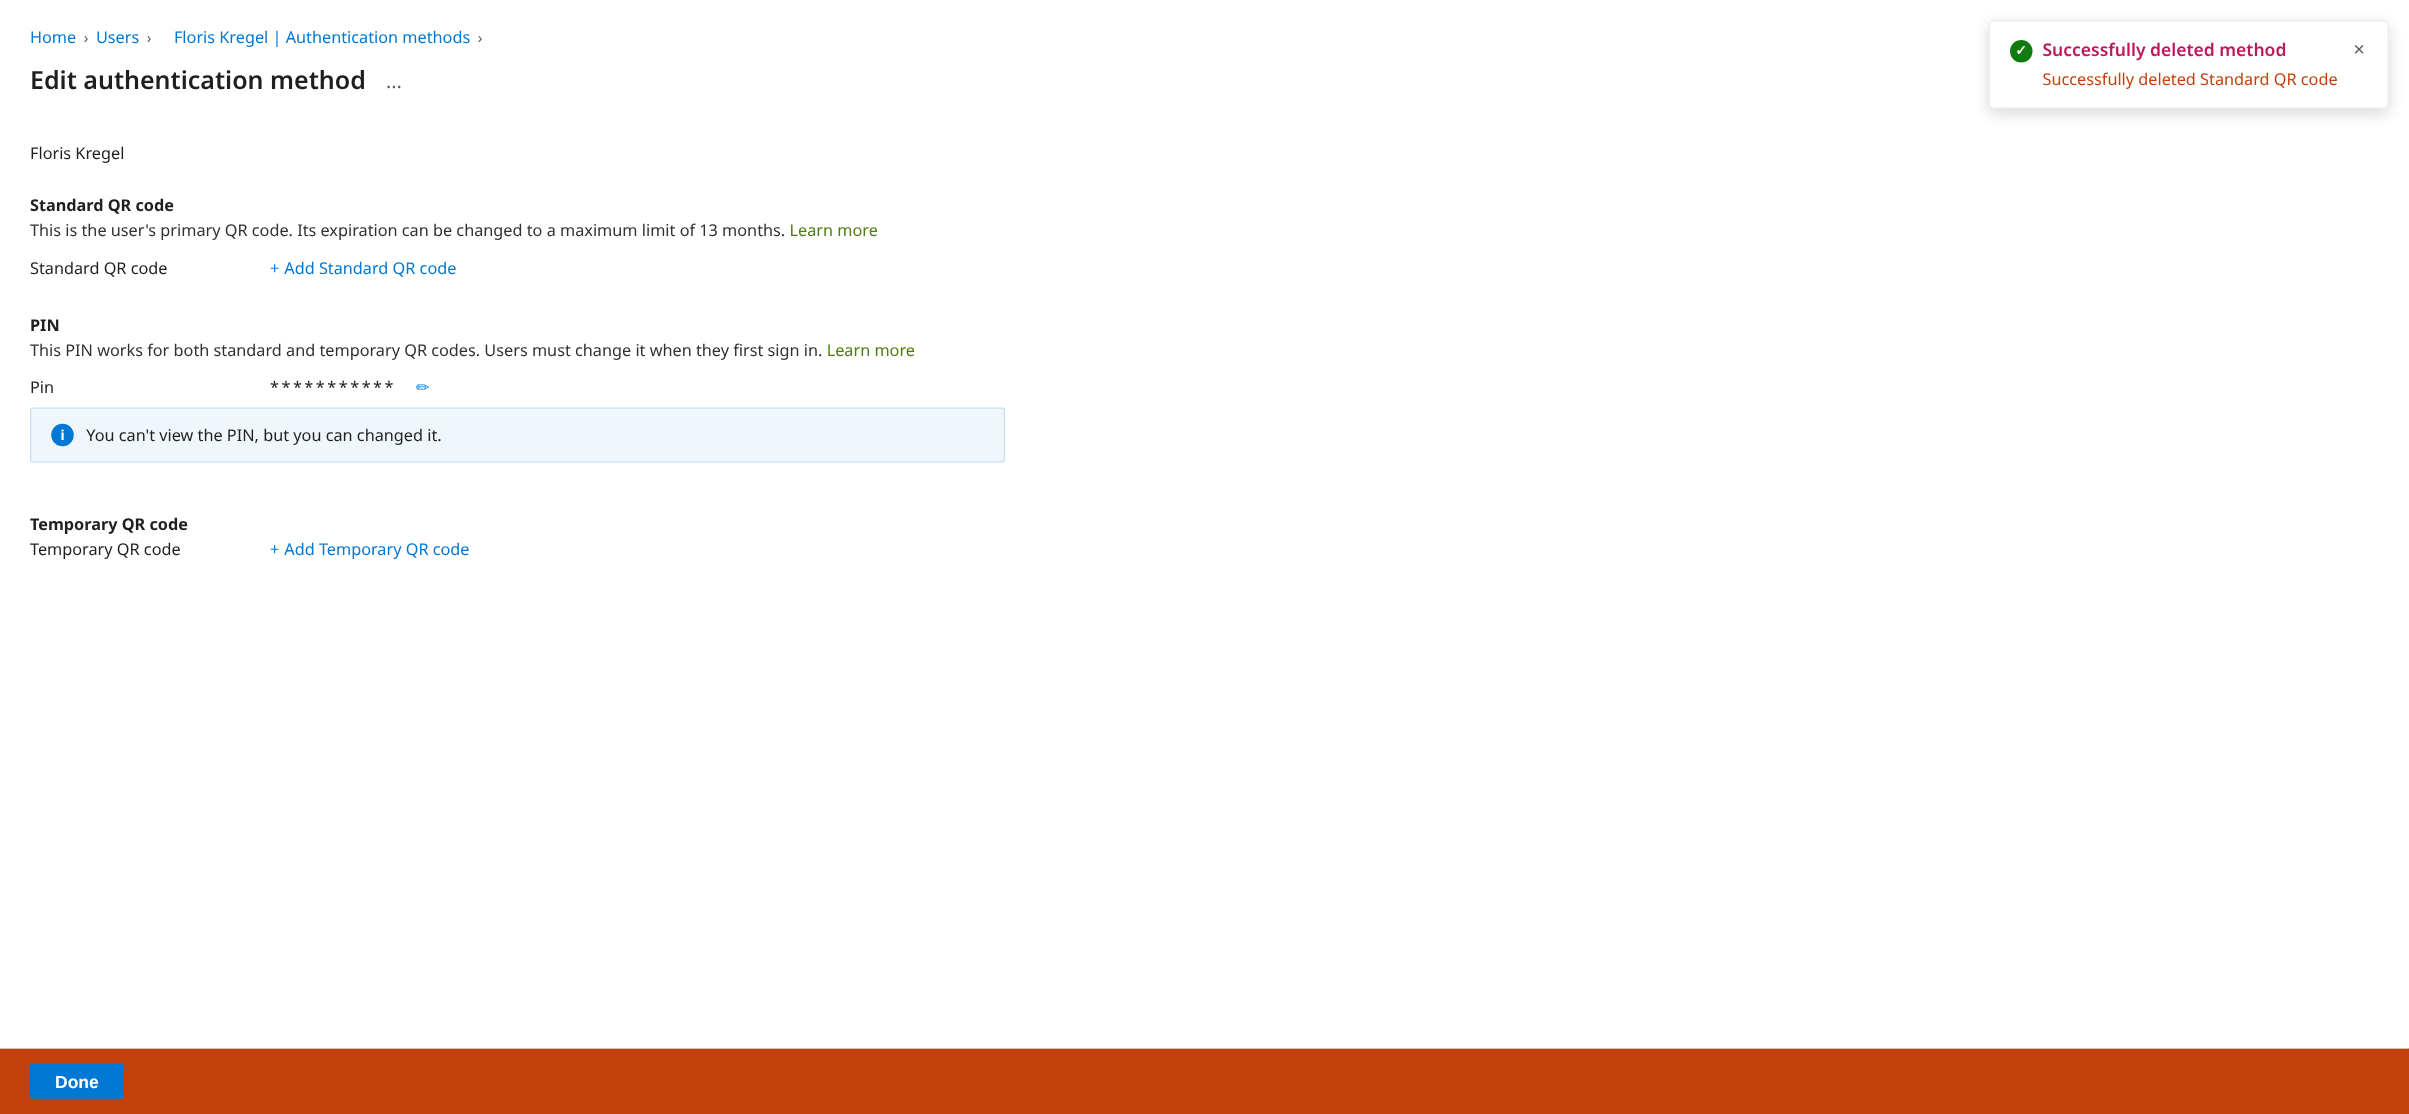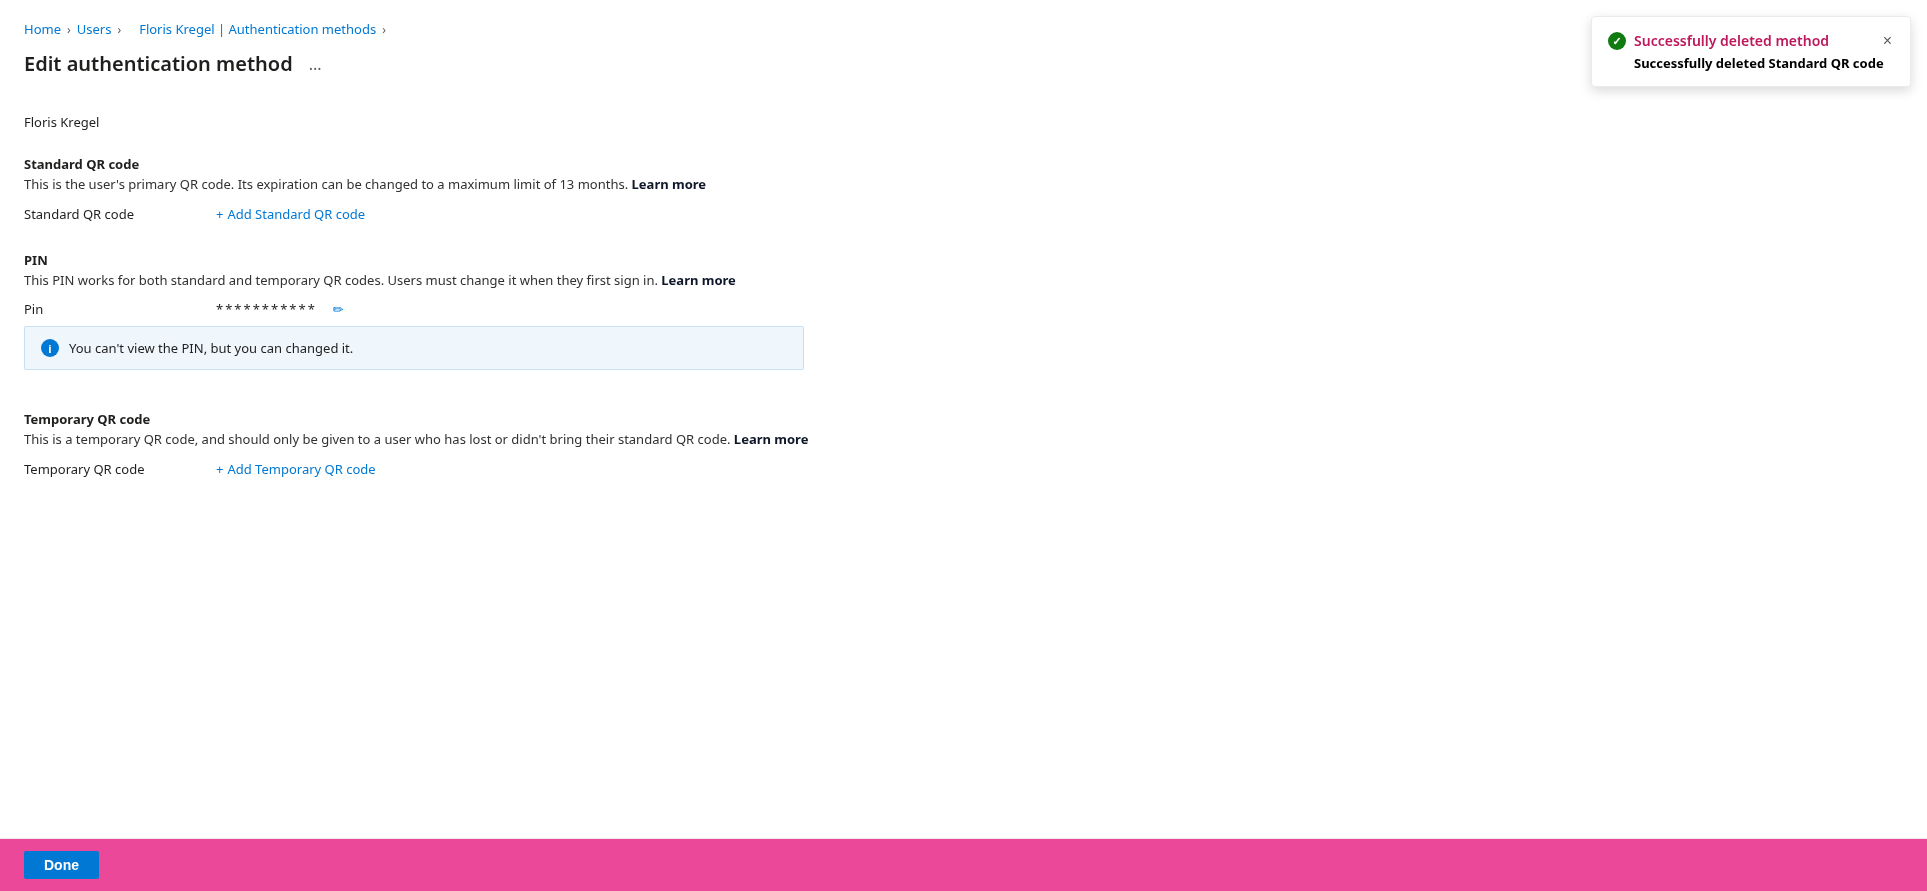--- a/index.html
+++ b/index.html
@@ -73,24 +73,23 @@
     }
 
     .field-description {
       font-size: 13px;
       color: #323130;
       margin-bottom: 10px;
       line-height: 1.5;
     }
 
     .learn-more-link {
-      color: #0f172a;
+      color: #4d7c0f;
       text-decoration: none;
       cursor: pointer;
-      font-weight: bold;
     }
 
     .field-row {
       display: flex;
       align-items: center;
       gap: 12px;
       margin-bottom: 8px;
     }
 
     .field-name {
@@ -152,21 +151,21 @@
       font-size: 13px;
       color: #201f1e;
     }
 
     .footer {
       position: fixed;
       bottom: 0;
       left: 0;
       right: 0;
       padding: 12px 24px;
-      background: #ec4899;
+      background: #c2410c;
       border-top: 1px solid #edebe9;
       display: flex;
       align-items: center;
       gap: 10px;
     }
 
     .done-btn {
       background: #0078d4;
       color: #ffffff;
       border: none;
@@ -229,23 +228,22 @@
       border: none;
       cursor: pointer;
       color: #605e5c;
       font-size: 16px;
       line-height: 1;
       padding: 0 2px;
     }
 
     .toast-message {
       font-size: 13px;
-      color: #000000;
+      color: #c2410c;
       margin-left: 26px;
-      font-weight: bold;
     }
   </style>
 </head>
 <body>
 
 <div class="page-wrapper">
 
   <nav class="breadcrumb">
     <a>Home</a>
     <span class="breadcrumb-sep">›</span>
@@ -294,24 +292,20 @@
     <div class="info-banner">
       <div class="info-icon">
         <span>i</span>
       </div>
       <span class="info-text">You can't view the PIN, but you can changed it.</span>
     </div>
   </div>
 
   <div class="section">
     <div class="field-label">Temporary QR code</div>
-    <div class="field-description">
-      <span>This is a temporary QR code, and should only be given to a user who has lost or didn't bring their standard QR code.</span>
-      <a class="learn-more-link">Learn more</a>
-    </div>
     <div class="field-row">
       <span class="field-name">Temporary QR code</span>
       <a class="add-link">
         <span>+</span>
         <span>Add Temporary QR code</span>
       </a>
     </div>
   </div>
 
 </div>

